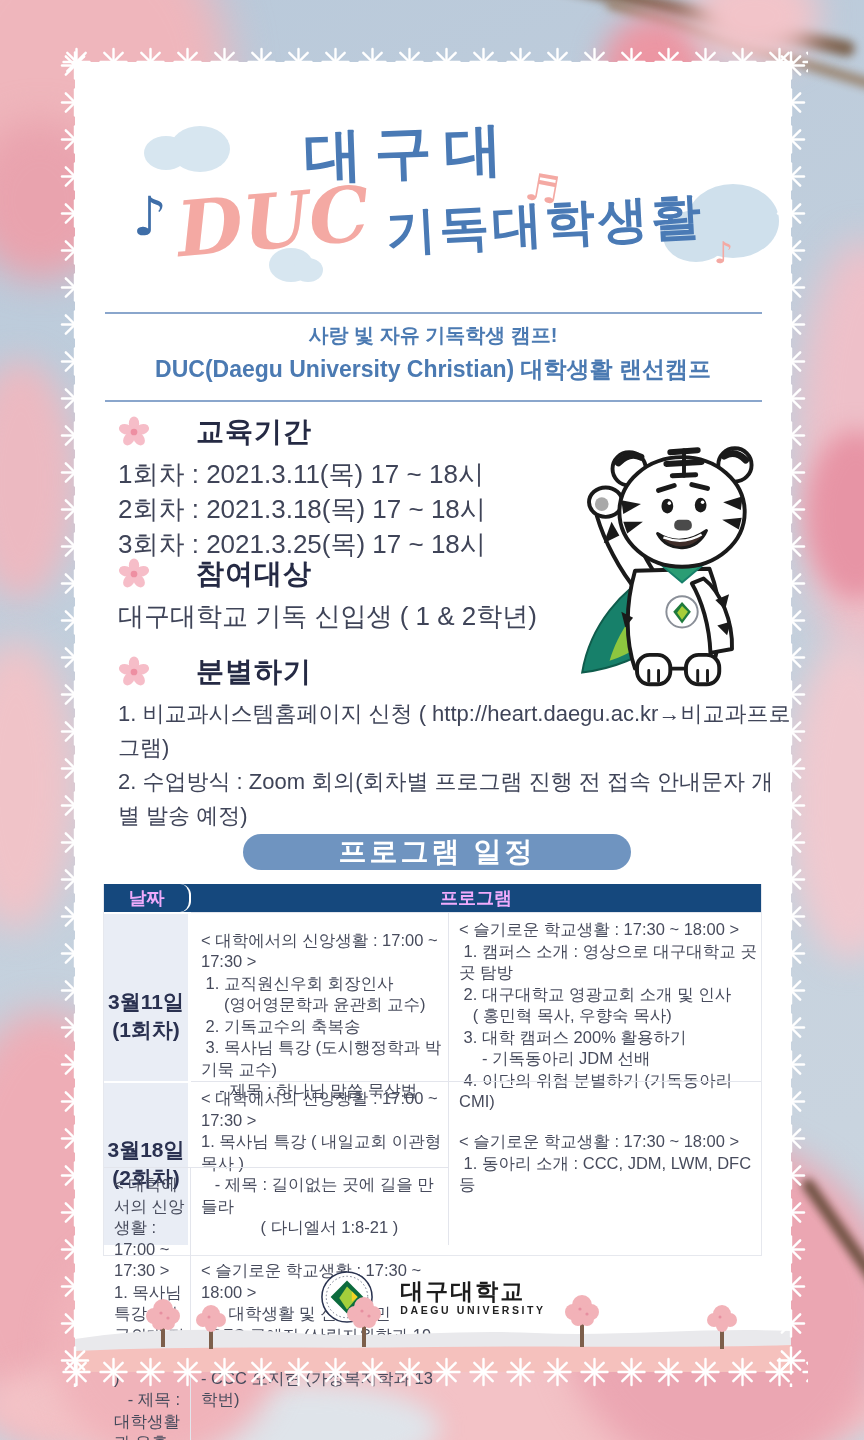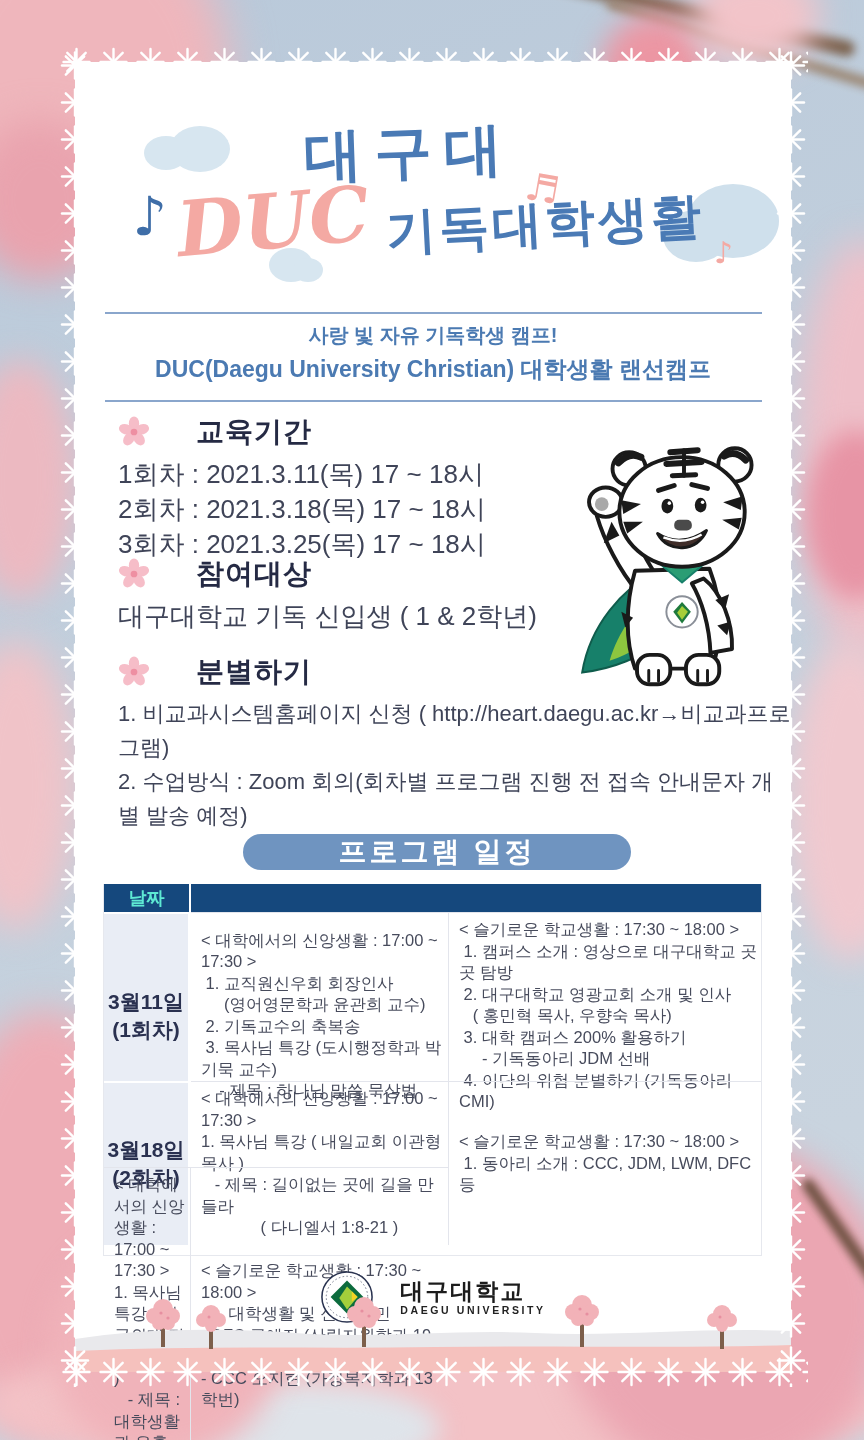--- a/index.html
+++ b/index.html
@@ -71,21 +71,21 @@
   
   .tiger{position:absolute;left:468px;top:360px;width:235px;height:268px;}
 
   
   .pill{position:absolute;left:168px;top:760px;width:388px;height:36px;background:#6f94c0;border-radius:26px;
         display:flex;align-items:center;justify-content:center;color:#ffffff;font-size:28px;font-weight:800;letter-spacing:3px;margin-top:12px;}
 
   
   .table{position:absolute;left:28px;top:822px;width:659px;border:1px solid #e6e8ee;border-top:none;box-sizing:border-box;}
   .thead{display:grid;grid-template-columns:87px 1fr;height:28px;background:#15487d;}
-  .th{display:flex;align-items:center;justify-content:center;color:#5eead4;font-size:18px;font-weight:700;}
+  .th{display:flex;align-items:center;justify-content:center;color:#f0abfc;font-size:18px;font-weight:700;border-radius:11px;}
   .th-date{border-right:2px solid #ffffff;box-sizing:border-box;}
   .trow{display:grid;grid-template-columns:87px 258px 1fr;}
   .r1{height:169px;} .r2{height:86px;} .r3{height:88px;}
   .td{box-sizing:border-box;}
   .date{background:#e9edf5;border-right:3px solid #ffffff;border-top:2px solid #ffffff;
         display:flex;align-items:center;justify-content:center;text-align:center;
         font-size:21px;font-weight:700;color:#2a3150;line-height:28px;white-space:pre-line;}
   .prog{border-top:1px solid #e3e5ec;display:flex;align-items:center;}
   .prog.left{border-right:1px solid #e3e5ec;padding:6px 4px 6px 10px;}
   .prog.right{padding:6px 4px 6px 10px;}
@@ -249,20 +249,21 @@
       <rect x="134" y="98" width="18" height="11" rx="5" fill="#4a4a4a"></rect>
       <path d="M117,112 C128,133 158,131 167,109 C150,121 132,122 117,112 Z" fill="#402e2a" stroke="#1a1a1a" stroke-width="3" stroke-linejoin="round"></path>
       <path d="M123,116 Q143,124 162,113" stroke="#ffffff" stroke-width="2.5" fill="none"></path>
     </svg>
 
     <div class="pill">프로그램 일정</div>
 
     <div class="table">
       <div class="thead">
         <div class="th th-date">날짜</div>
+        <div class="th th-prog">프로그램</div>
       </div>
       <div class="trow r1">
         <div class="td date">3월11일
 (1회차)</div>
         <div class="td prog left">
           <div class="prog-text">&lt; 대학에서의 신앙생활 : 17:00 ~ 17:30 &gt;
  1. 교직원신우회 회장인사
      (영어영문학과 윤관희 교수)
  2. 기독교수의 축복송
  3. 목사님 특강 (도시행정학과 박기묵 교수)

